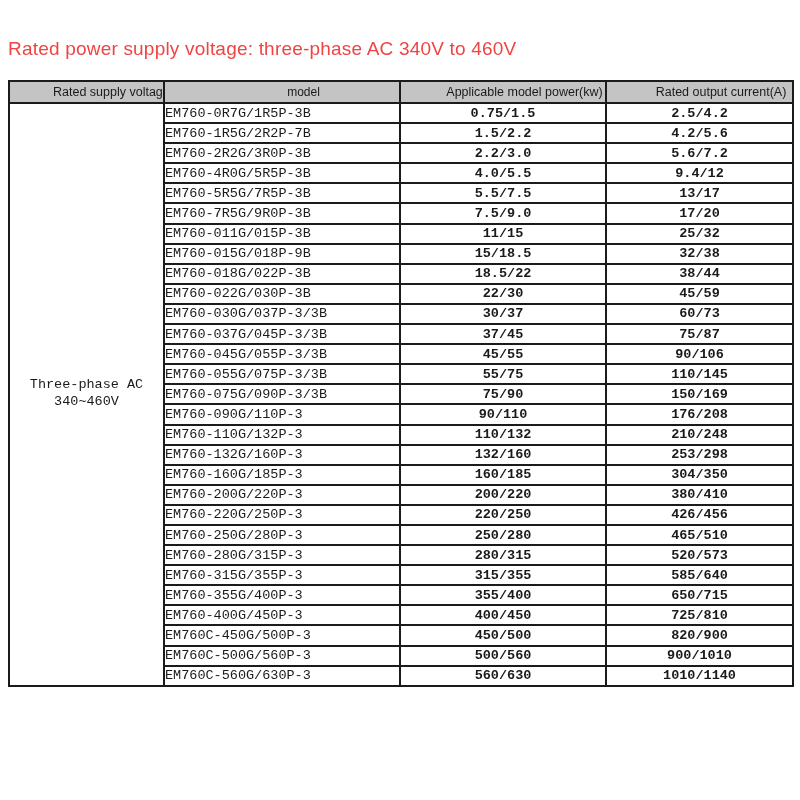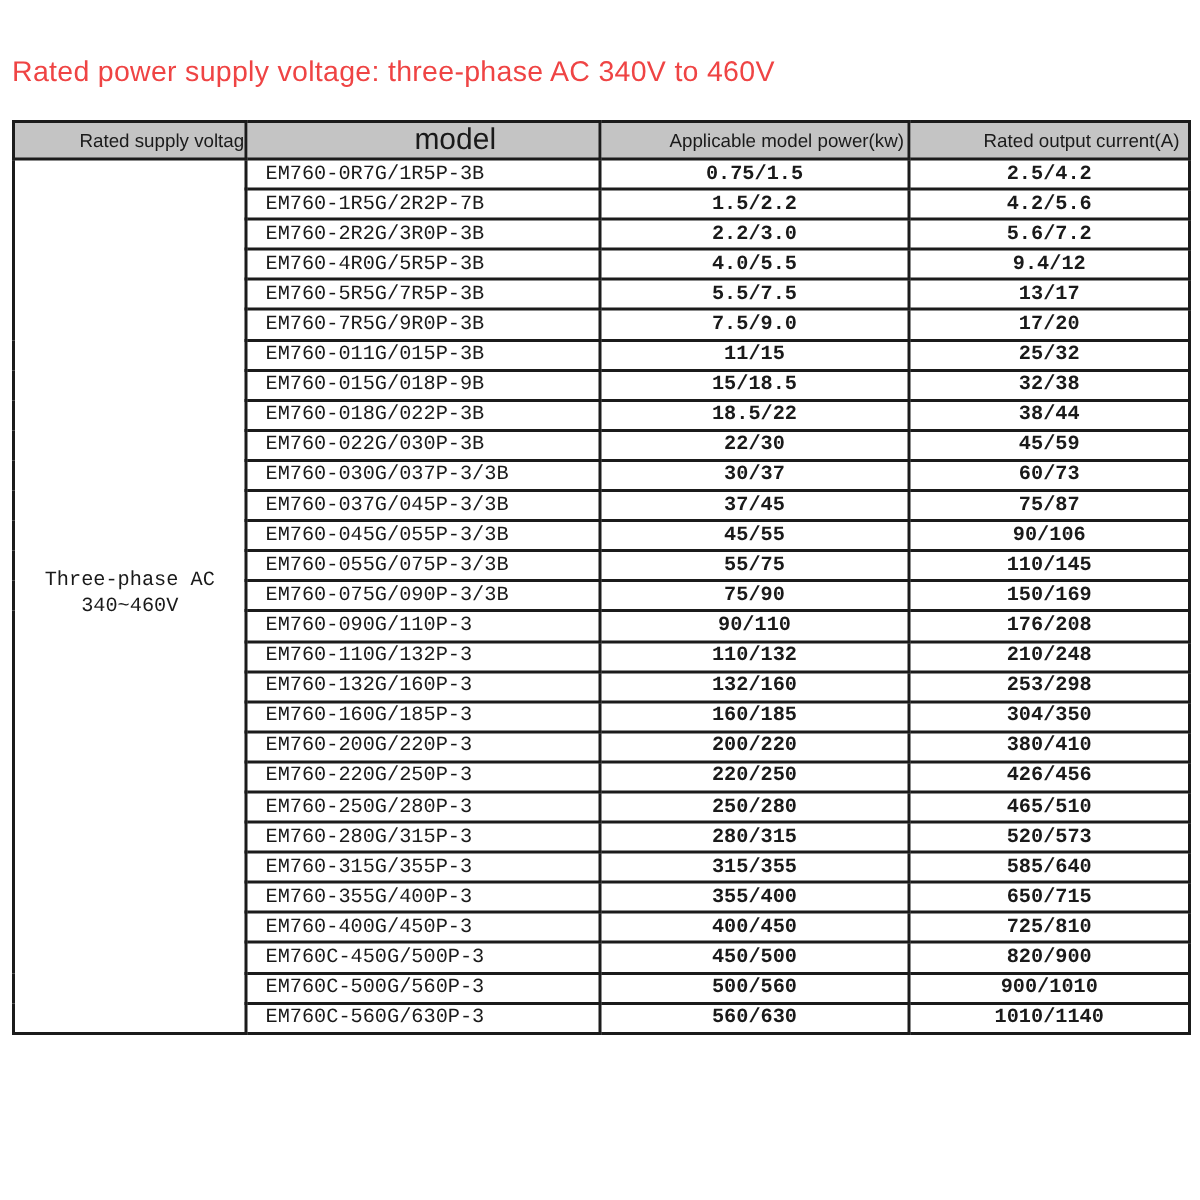--- a/index.html
+++ b/index.html
@@ -39,31 +39,31 @@
   }
   .spec-table thead th{
     background:var(--header-bg);
     height:20px;
     font-weight:400;
     font-size:12.5px;
     text-align:center;
     padding-left:43px;
   }
   .spec-table thead th.h-model{
-    font-size:20px;
+    font-size:12px;
   }
   .spec-table tbody td{
     height:18.1px;
     font-family:"Liberation Mono","DejaVu Sans Mono",monospace;
     font-size:13.5px;
     background:#ffffff;
   }
   td.cell-model{
     text-align:left;
-    padding-left:12px;
+    padding-left:0;
   }
   td.cell-power, td.cell-current{
     text-align:center;
     font-weight:bold;
   }
   td.supply-cell{
     font-family:"Liberation Sans", sans-serif;
     font-size:16.5px;
     text-align:center;
     vertical-align:middle;

